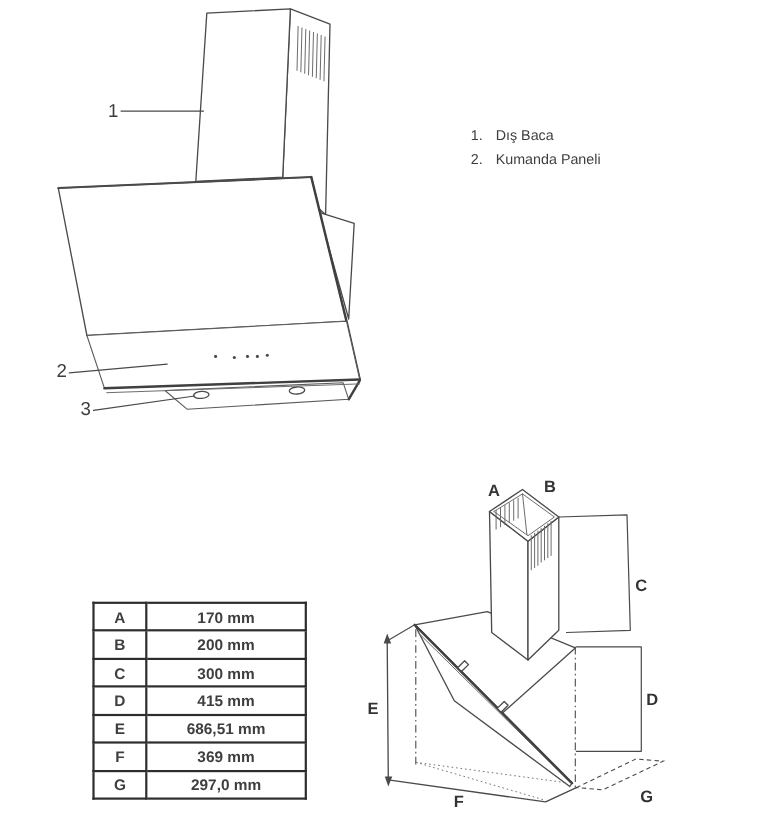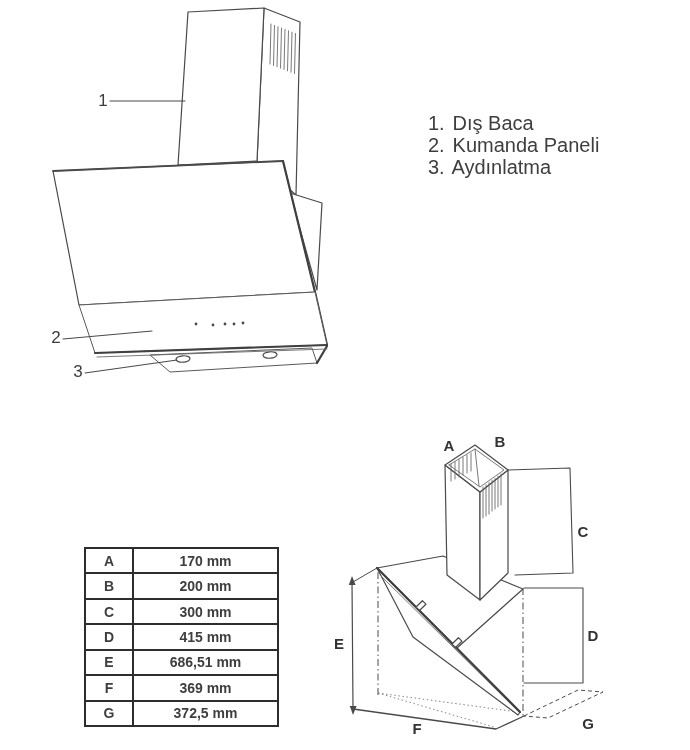--- a/index.html
+++ b/index.html
@@ -16,21 +16,21 @@
   svg .hv   {stroke:#404040;fill:none;stroke-width:2.2;stroke-linecap:round;}
   svg .face {fill:#ffffff;stroke:#4a4a4a;stroke-width:1.2;stroke-linejoin:round;}
   svg .facelt{fill:#ffffff;stroke:#5a5a5a;stroke-width:1;stroke-linejoin:round;}
   svg .dashdot{stroke:#4a4a4a;fill:none;stroke-width:1;stroke-dasharray:7 3 1.5 3;}
   svg .dotted {stroke:#777;fill:none;stroke-width:0.9;stroke-dasharray:1.5 2.6;}
   svg .dashed {stroke:#4a4a4a;fill:none;stroke-width:1;stroke-dasharray:4 3;}
   svg text{font-family:"Liberation Sans",sans-serif;fill:#3c3c3c;}
   .callout-num{font-size:17px;}
   .dim-label{font-size:15px;font-weight:bold;fill:#333;}
   
-  #legend{position:absolute;left:428px;top:112px;color:#3e3e3e;font-size:20px;line-height:22px;}
+  #legend{position:absolute;left:428px;top:112px;color:#3e3e3e;font-size:13px;line-height:22px;}
   .legend-item{white-space:nowrap;}
   .legend-num{display:inline-block;min-width:19px;}
   
   #dims-table{
     position:absolute;left:84px;top:547px;width:195px;height:180px;
     border-collapse:collapse;color:#3e3e3e;table-layout:fixed;
     border:2px solid #2d2d2d;
   }
   #dims-table td{
     border:2px solid #2d2d2d;text-align:center;vertical-align:middle;
@@ -102,24 +102,20 @@
 
   <div id="legend">
     <div class="legend-item">
       <span class="legend-num">1.</span>
       <span>Dış Baca</span>
     </div>
     <div class="legend-item">
       <span class="legend-num">2.</span>
       <span>Kumanda Paneli</span>
     </div>
-    <div class="legend-item">
-      <span class="legend-num">3.</span>
-      <span>Aydınlatma</span>
-    </div>
   </div>
 
   <table id="dims-table">
     <tbody>
       <tr>
         <td class="key-cell">A</td>
         <td>170 mm</td>
       </tr>
       <tr>
         <td class="key-cell">B</td>
@@ -136,21 +132,21 @@
       <tr>
         <td class="key-cell">E</td>
         <td>686,51 mm</td>
       </tr>
       <tr>
         <td class="key-cell">F</td>
         <td>369 mm</td>
       </tr>
       <tr>
         <td class="key-cell">G</td>
-        <td>372,5 mm</td>
+        <td>297,0 mm</td>
       </tr>
     </tbody>
   </table>
 
   <svg id="figure-dims" class="fig" width="360" height="320" viewBox="0 0 360 320">
 
     <g>
       <polygon class="face" points="47,143 113,131 193,164 127,223"></polygon>
       <line class="dashdot" x1="48" y1="147" x2="48" y2="270"></line>
       <path class="ln" d="M23,284 L166,304 L194,291" style="stroke-width:1.3"></path>

